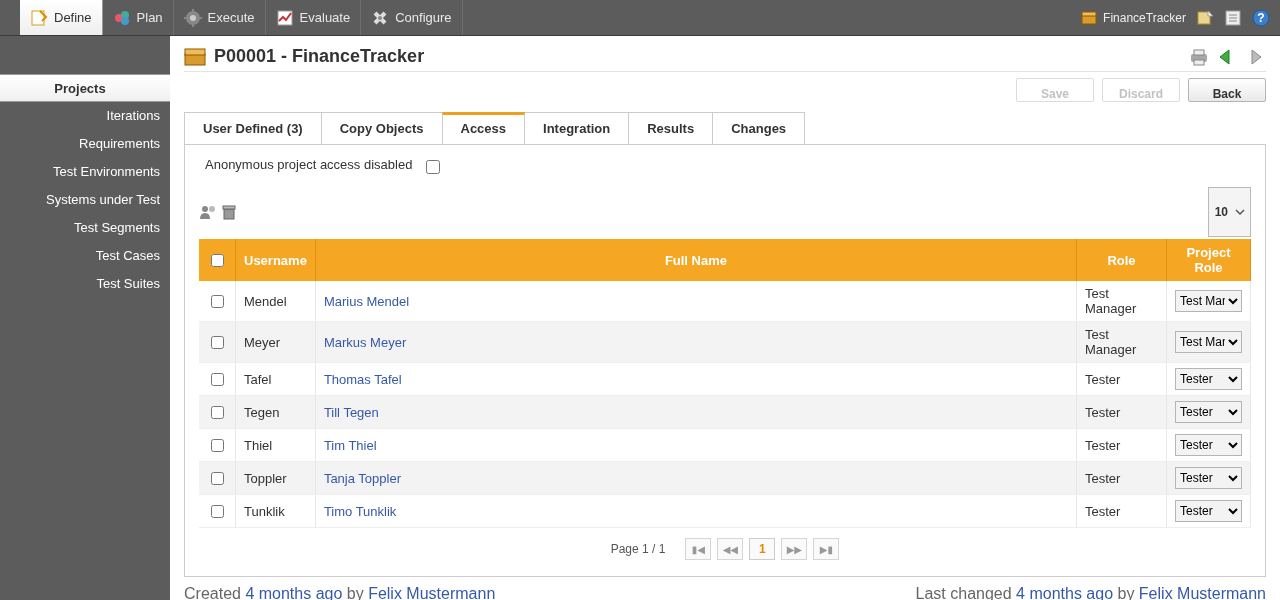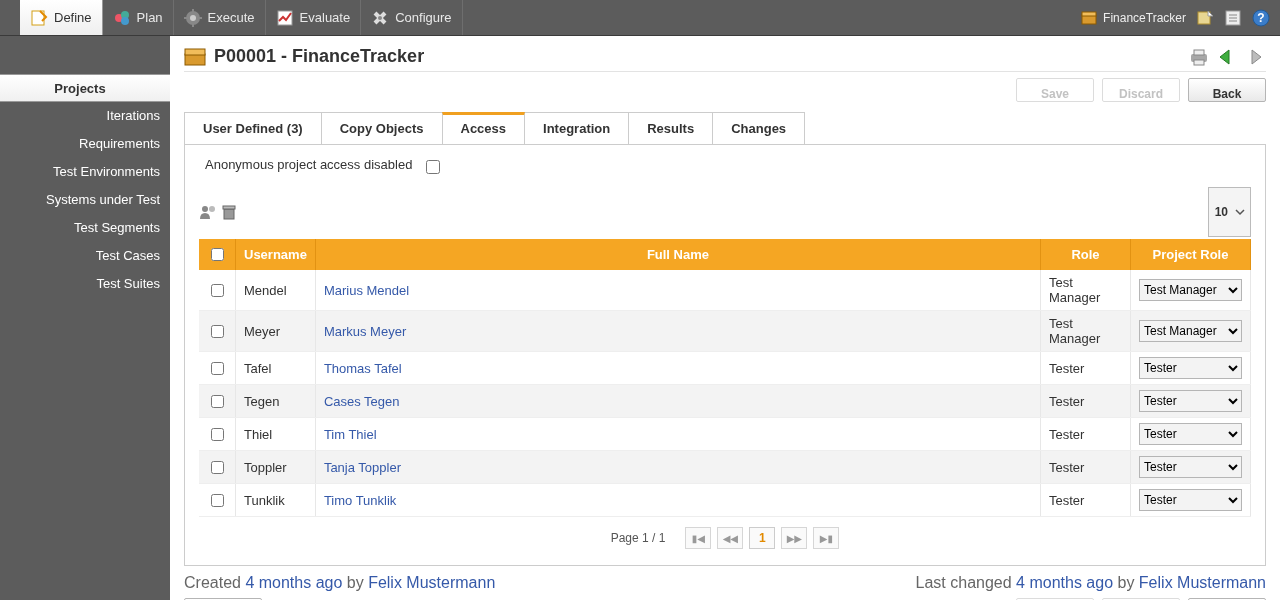--- a/index.html
+++ b/index.html
@@ -128,21 +128,21 @@
   table.grid { width: 100%; border-collapse: collapse; font-size: 13px; }
   .grid thead th {
     background: #f5a623; color: #fff; font-weight: bold;
     padding: 6px 8px; text-align: left;
     border-right: 1px solid #e29212;
   }
   .grid thead th.center{ text-align: center; }
   .grid thead th:first-child{ width: 30px; text-align:center; }
   .grid thead th.col-user{ width: 76px; text-align: right; }
   .grid thead th.col-role{ width: 90px; }
-  .grid thead th.col-prole{ width: 120px; }
+  .grid thead th.col-prole{ width: 84px; }
   .grid tbody td {
     padding: 5px 8px;
     border-right: 1px solid #e7e7e7;
     border-bottom: 1px solid #eee;
     vertical-align: middle;
     height: 28px;
   }
   .grid tbody tr:nth-child(even){ background: #f3f3f3; }
   .grid tbody tr:nth-child(odd){ background: #fff; }
   .grid tbody td:first-child{ text-align:center; }
@@ -383,21 +383,21 @@
             <tr>
               <td><input type="checkbox" class="chk" style=""></td>
               <td>Tafel</td>
               <td><a href="#" class="link">Thomas Tafel</a></td>
               <td>Tester</td>
               <td><select class="role"><option>Tester</option></select></td>
             </tr>
             <tr>
               <td><input type="checkbox" class="chk" style=""></td>
               <td>Tegen</td>
-              <td><a href="#" class="link">Cases Tegen</a></td>
+              <td><a href="#" class="link">Till Tegen</a></td>
               <td>Tester</td>
               <td><select class="role"><option>Tester</option></select></td>
             </tr>
             <tr>
               <td><input type="checkbox" class="chk" style=""></td>
               <td>Thiel</td>
               <td><a href="#" class="link">Tim Thiel</a></td>
               <td>Tester</td>
               <td><select class="role"><option>Tester</option></select></td>
             </tr>

